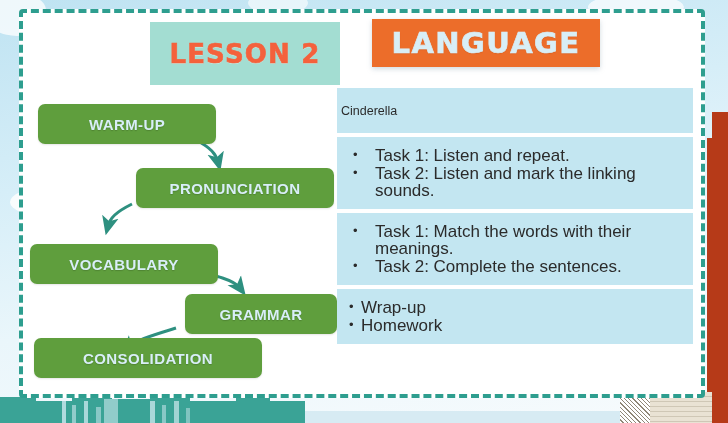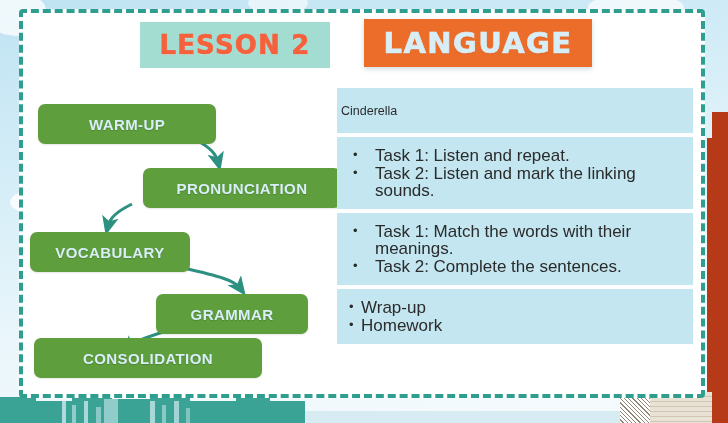--- a/index.html
+++ b/index.html
@@ -70,42 +70,42 @@
     height: 389px;
     background: #ffffff;
     border: 4px dashed #2e9e8f;
     border-radius: 4px;
     box-sizing: border-box;
   }
 
   
   .heading-lesson {
     position: absolute;
-    left: 140px;
+    left: 150px;
     top: 22px;
     width: 190px;
-    height: 46px;
+    height: 63px;
     background: #a3ddd2;
     display: flex;
     align-items: center;
     justify-content: center;
   }
   .heading-lesson .htext {
     font-family: "DejaVu Sans", sans-serif;
     font-weight: 700;
     font-size: 26px;
     letter-spacing: 1.2px;
     color: #f4613c;
     -webkit-text-stroke: 0.6px #f4613c;
     text-shadow: 0 1px 0 rgba(255,255,255,.35);
   }
 
   .heading-language {
     position: absolute;
-    left: 364px;
+    left: 372px;
     top: 19px;
     width: 228px;
     height: 48px;
     background: #ec6d2a;
     display: flex;
     align-items: center;
     justify-content: center;
     box-shadow: 0 2px 5px rgba(120,150,165,.35);
   }
   .heading-language .htext {
@@ -147,23 +147,23 @@
   .flow-box .btext {
     color: #d9eef8;
     font-weight: 700;
     font-size: 15px;
     letter-spacing: .4px;
     white-space: nowrap;
     text-shadow: 0 1px 1px rgba(40,70,25,.28);
   }
 
   .fb-warmup        { left: 10px;  top: 8px;   width: 178px; }
-  .fb-pronunciation { left: 115px; top: 72px;  width: 198px; }
-  .fb-vocabulary    { left: 2px;   top: 136px; width: 160px; }
-  .fb-grammar       { left: 128px; top: 198px; width: 152px; }
+  .fb-pronunciation { left: 108px; top: 72px;  width: 198px; }
+  .fb-vocabulary    { left: 2px;   top: 148px; width: 188px; }
+  .fb-grammar       { left: 157px; top: 198px; width: 152px; }
   .fb-consolidation { left: 6px;   top: 242px; width: 228px; }
 
   
   .panel {
     position: absolute;
     left: 337px;
     top: 88px;
     width: 356px;
     display: flex;
     flex-direction: column;

